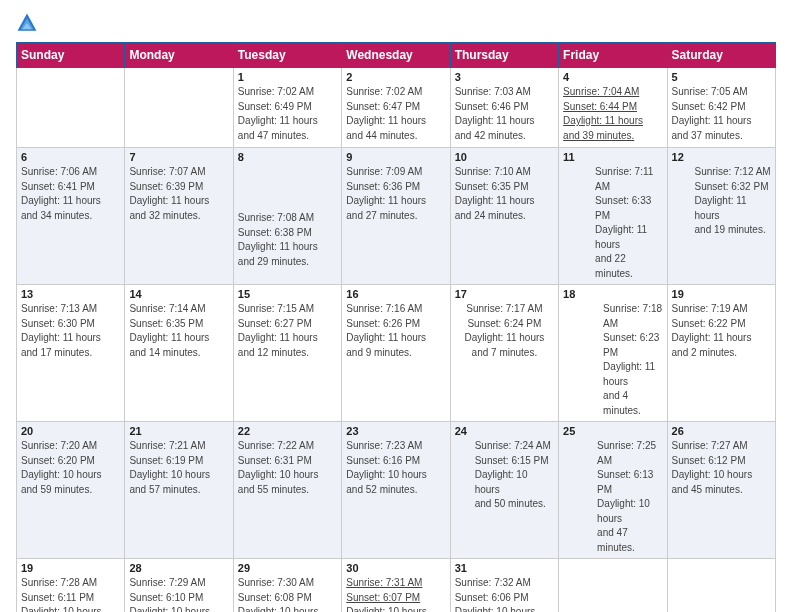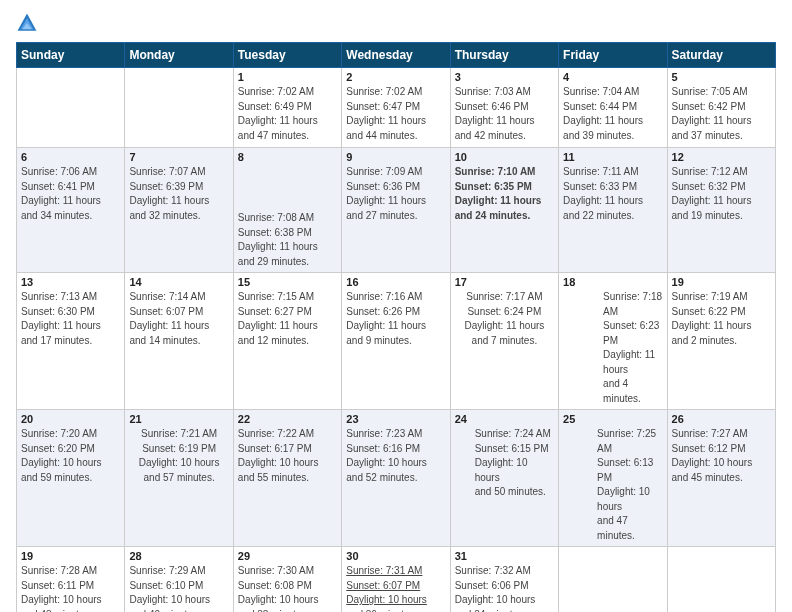--- a/index.html
+++ b/index.html
@@ -60,21 +60,21 @@
       color: #555;
     }
     .calendar {
       flex: 1;
       border: 1px solid #ccc;
       border-collapse: collapse;
       width: 100%;
       table-layout: fixed;
     }
     .calendar th {
-      background-color: #0c4a6e;
+      background-color: #be185d;
       color: #fff;
       font-size: 12px;
       font-weight: bold;
       padding: 5px 4px;
       border: 1px solid #1a5fa0;
       text-align: left;
     }
     .calendar td {
       border: 1px solid #ccc;
       vertical-align: top;
@@ -164,21 +164,21 @@
           </td>
           <td>
             <span class="day-number">3</span>
             <div class="day-info" style="white-space: pre-line;">Sunrise: 7:03 AM
 Sunset: 6:46 PM
 Daylight: 11 hours
 and 42 minutes.</div>
           </td>
           <td>
             <span class="day-number">4</span>
-            <div class="day-info" style="white-space: pre-line;">Sunrise: 7:04 AM
+            <div class="day-info" style="white-space: pre-line; text-decoration: underline;">Sunrise: 7:04 AM
 Sunset: 6:44 PM
 Daylight: 11 hours
 and 39 minutes.</div>
           </td>
           <td>
             <span class="day-number">5</span>
             <div class="day-info" style="white-space: pre-line;">Sunrise: 7:05 AM
 Sunset: 6:42 PM
 Daylight: 11 hours
 and 37 minutes.</div>
@@ -208,52 +208,52 @@
           </td>
           <td>
             <span class="day-number">9</span>
             <div class="day-info" style="white-space: pre-line;">Sunrise: 7:09 AM
 Sunset: 6:36 PM
 Daylight: 11 hours
 and 27 minutes.</div>
           </td>
           <td>
             <span class="day-number">10</span>
-            <div class="day-info" style="white-space: pre-line; font-weight: bold;">Sunrise: 7:10 AM
+            <div class="day-info" style="white-space: pre-line;">Sunrise: 7:10 AM
 Sunset: 6:35 PM
 Daylight: 11 hours
 and 24 minutes.</div>
           </td>
           <td>
             <span class="day-number">11</span>
-            <div class="day-info" style="white-space: pre-line;">Sunrise: 7:11 AM
+            <div class="day-info" style="white-space: pre-line; margin-left: 32px;">Sunrise: 7:11 AM
 Sunset: 6:33 PM
 Daylight: 11 hours
 and 22 minutes.</div>
           </td>
           <td>
             <span class="day-number">12</span>
-            <div class="day-info" style="white-space: pre-line;">Sunrise: 7:12 AM
+            <div class="day-info" style="white-space: pre-line; margin-left: 23px;">Sunrise: 7:12 AM
 Sunset: 6:32 PM
 Daylight: 11 hours
 and 19 minutes.</div>
           </td>
         </tr>
         <tr>
           <td>
             <span class="day-number">13</span>
             <div class="day-info" style="white-space: pre-line;">Sunrise: 7:13 AM
 Sunset: 6:30 PM
 Daylight: 11 hours
 and 17 minutes.</div>
           </td>
           <td>
             <span class="day-number">14</span>
             <div class="day-info" style="white-space: pre-line;">Sunrise: 7:14 AM
-Sunset: 6:07 PM
+Sunset: 6:35 PM
 Daylight: 11 hours
 and 14 minutes.</div>
           </td>
           <td>
             <span class="day-number">15</span>
             <div class="day-info" style="white-space: pre-line;">Sunrise: 7:15 AM
 Sunset: 6:27 PM
 Daylight: 11 hours
 and 12 minutes.</div>
           </td>
@@ -289,29 +289,29 @@
         <tr class="row-shade">
           <td>
             <span class="day-number">20</span>
             <div class="day-info" style="white-space: pre-line;">Sunrise: 7:20 AM
 Sunset: 6:20 PM
 Daylight: 10 hours
 and 59 minutes.</div>
           </td>
           <td>
             <span class="day-number">21</span>
-            <div class="day-info" style="white-space: pre-line; text-align: center;">Sunrise: 7:21 AM
+            <div class="day-info" style="white-space: pre-line;">Sunrise: 7:21 AM
 Sunset: 6:19 PM
 Daylight: 10 hours
 and 57 minutes.</div>
           </td>
           <td>
             <span class="day-number">22</span>
             <div class="day-info" style="white-space: pre-line;">Sunrise: 7:22 AM
-Sunset: 6:17 PM
+Sunset: 6:31 PM
 Daylight: 10 hours
 and 55 minutes.</div>
           </td>
           <td>
             <span class="day-number">23</span>
             <div class="day-info" style="white-space: pre-line;">Sunrise: 7:23 AM
 Sunset: 6:16 PM
 Daylight: 10 hours
 and 52 minutes.</div>
           </td>

